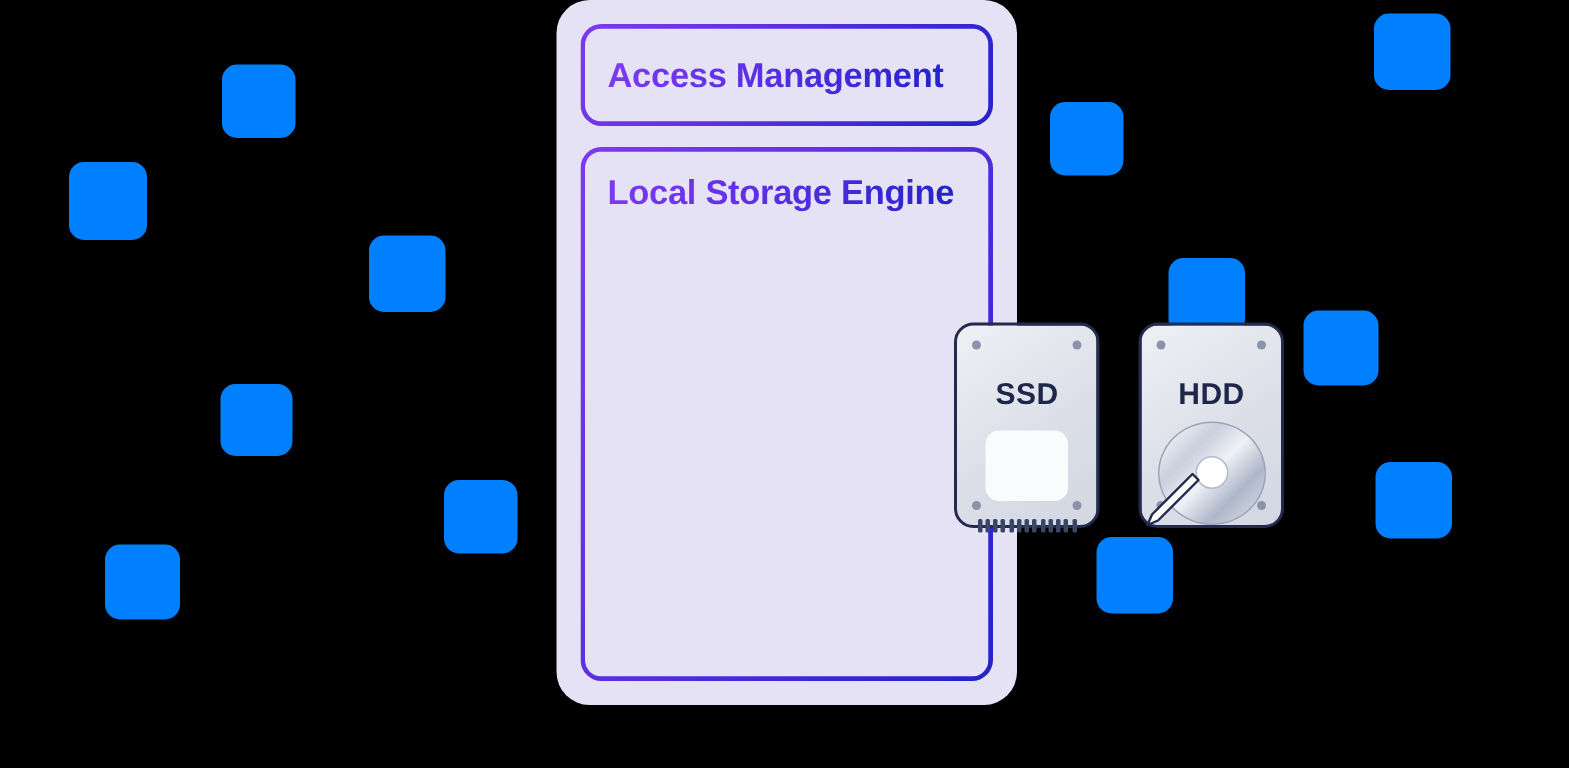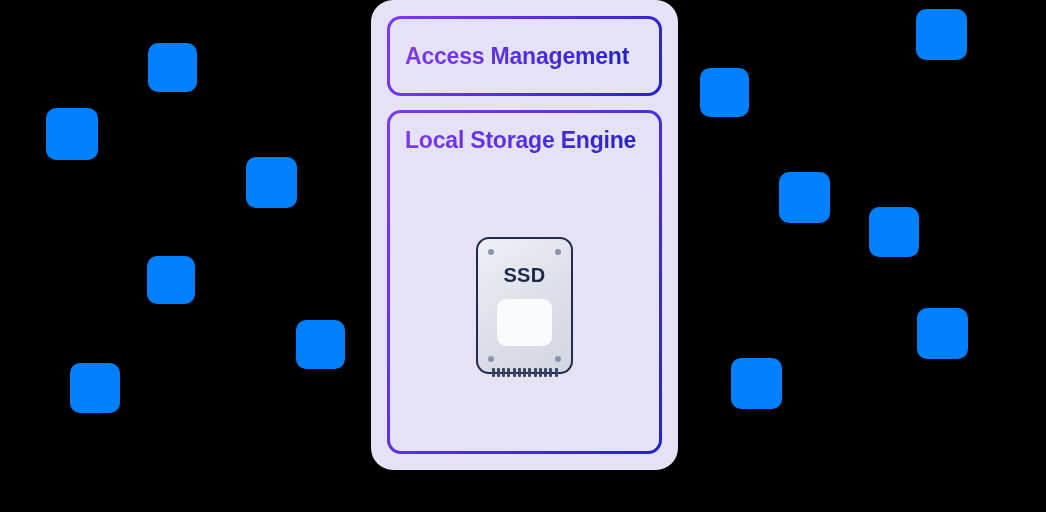--- a/index.html
+++ b/index.html
@@ -39,42 +39,42 @@
   .g-box {
     position:relative;
     border-radius:14px;
     background:
       linear-gradient(#e6e2f5, #e6e2f5) padding-box,
       linear-gradient(120deg, #7c3aed 0%, #5b2fe0 45%, #2323c8 100%) border-box;
     border:3px solid transparent;
   }
 
   .row-box {
-    height:80px;
+    height:68px;
     display:flex;
     align-items:center;
     padding-left:15px;
   }
 
   .g-text {
     font-size:23px;
     font-weight:bold;
     letter-spacing:-0.2px;
     background:linear-gradient(95deg, #7c3aed 0%, #6030e6 40%, #2323c8 100%);
     -webkit-background-clip:text;
     background-clip:text;
     color:transparent;
     -webkit-text-fill-color:transparent;
     white-space:nowrap;
   }
 
   .engine-box {
     flex:1;
     display:flex;
-    flex-direction:column;
+    flex-direction:row;
     padding:14px 15px 0 15px;
   }
   .engine-title { margin-bottom:6px; }
 
   .drives {
     flex:1;
     display:flex;
     align-items:center;
     justify-content:center;
     gap:26px;
@@ -96,21 +96,21 @@
     width:6px; height:6px;
     border-radius:50%;
     background:#8a93ab;
   }
   .screw.tl { left:10px; top:10px; }
   .screw.tr { right:10px; top:10px; }
   .screw.bl { left:10px; bottom:10px; }
   .screw.br { right:10px; bottom:10px; }
 
   .drive-label {
-    margin-top:25px;
+    margin-top:35px;
     font-size:20px;
     font-weight:bold;
     color:#1e2749;
     letter-spacing:0.3px;
   }
 
   
   .ssd-chip {
     width:55px; height:47px;
     margin-top:12px;
@@ -208,17 +208,30 @@
               <i></i>
               <i></i>
               <i></i>
               <i></i>
               <i></i>
               <i></i>
               <i></i>
             </div>
         </div>
 
+        <div class="drive">
+          <span class="screw tl"></span>
+          <span class="screw tr"></span>
+          <span class="screw bl"></span>
+          <span class="screw br"></span>
+          <span class="drive-label">HDD</span>
+          <div class="hdd-platter">
+            <div class="hdd-hub"></div>
+          </div>
+          <svg class="hdd-arm" viewBox="0 0 56 56">
+            <path d="M6 50 L13 47 L40 20 L36 16 L9 43 Z" fill="#ffffff" stroke="#222b4d" stroke-width="1.6" stroke-linejoin="round"></path>
+          </svg>
+        </div>
 
       </div>
     </div>
   </div>
 </div>
 
 </body></html>

